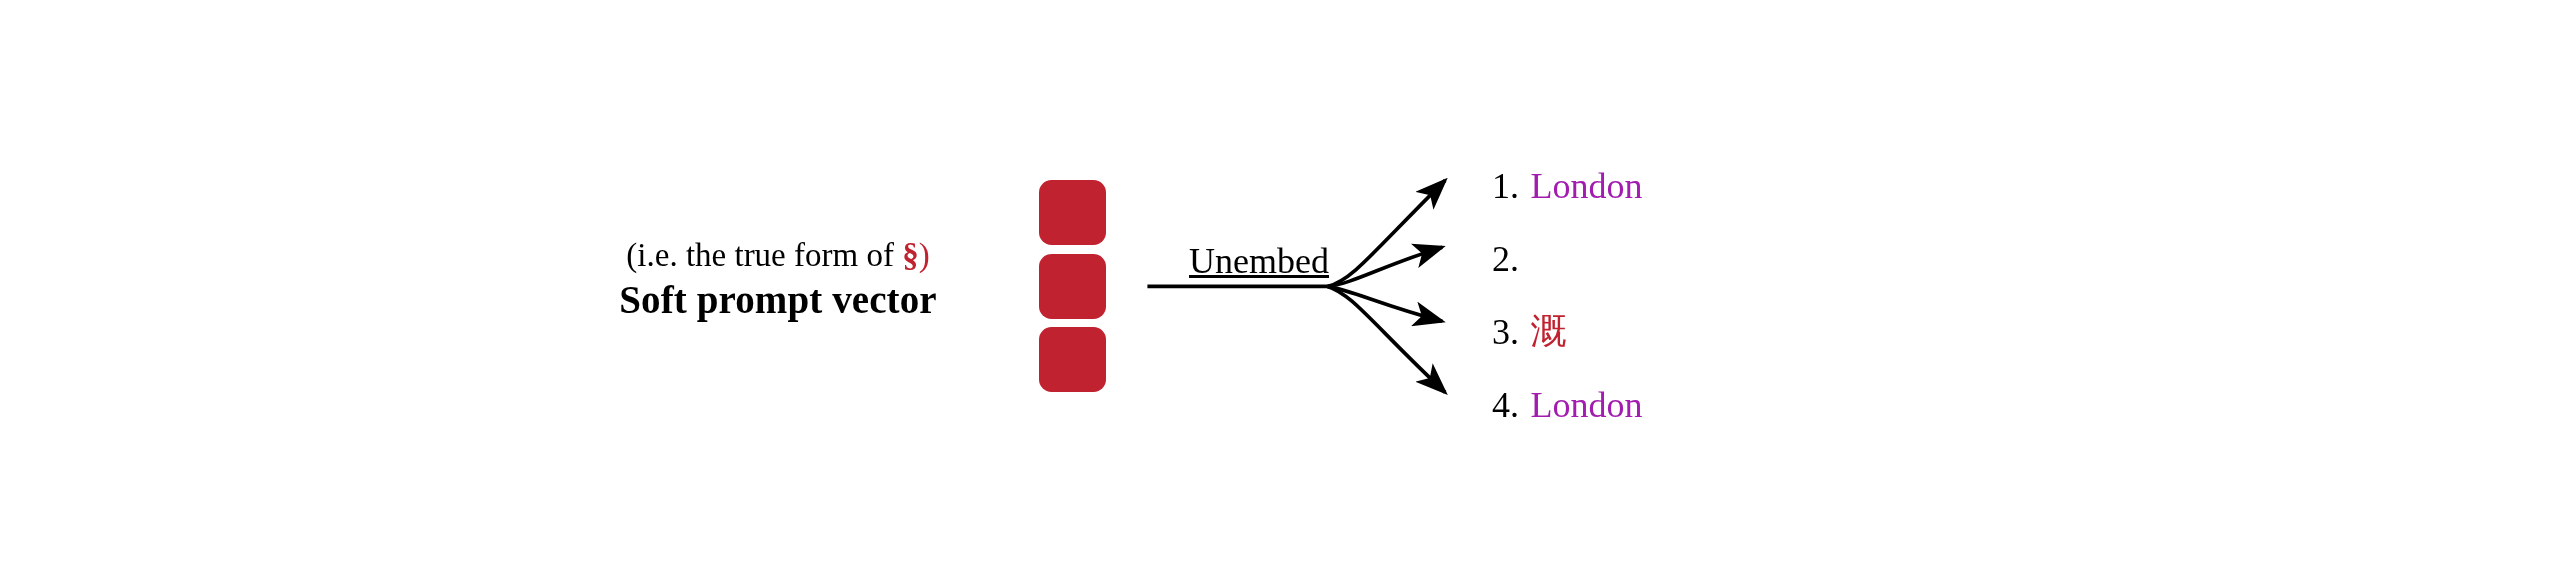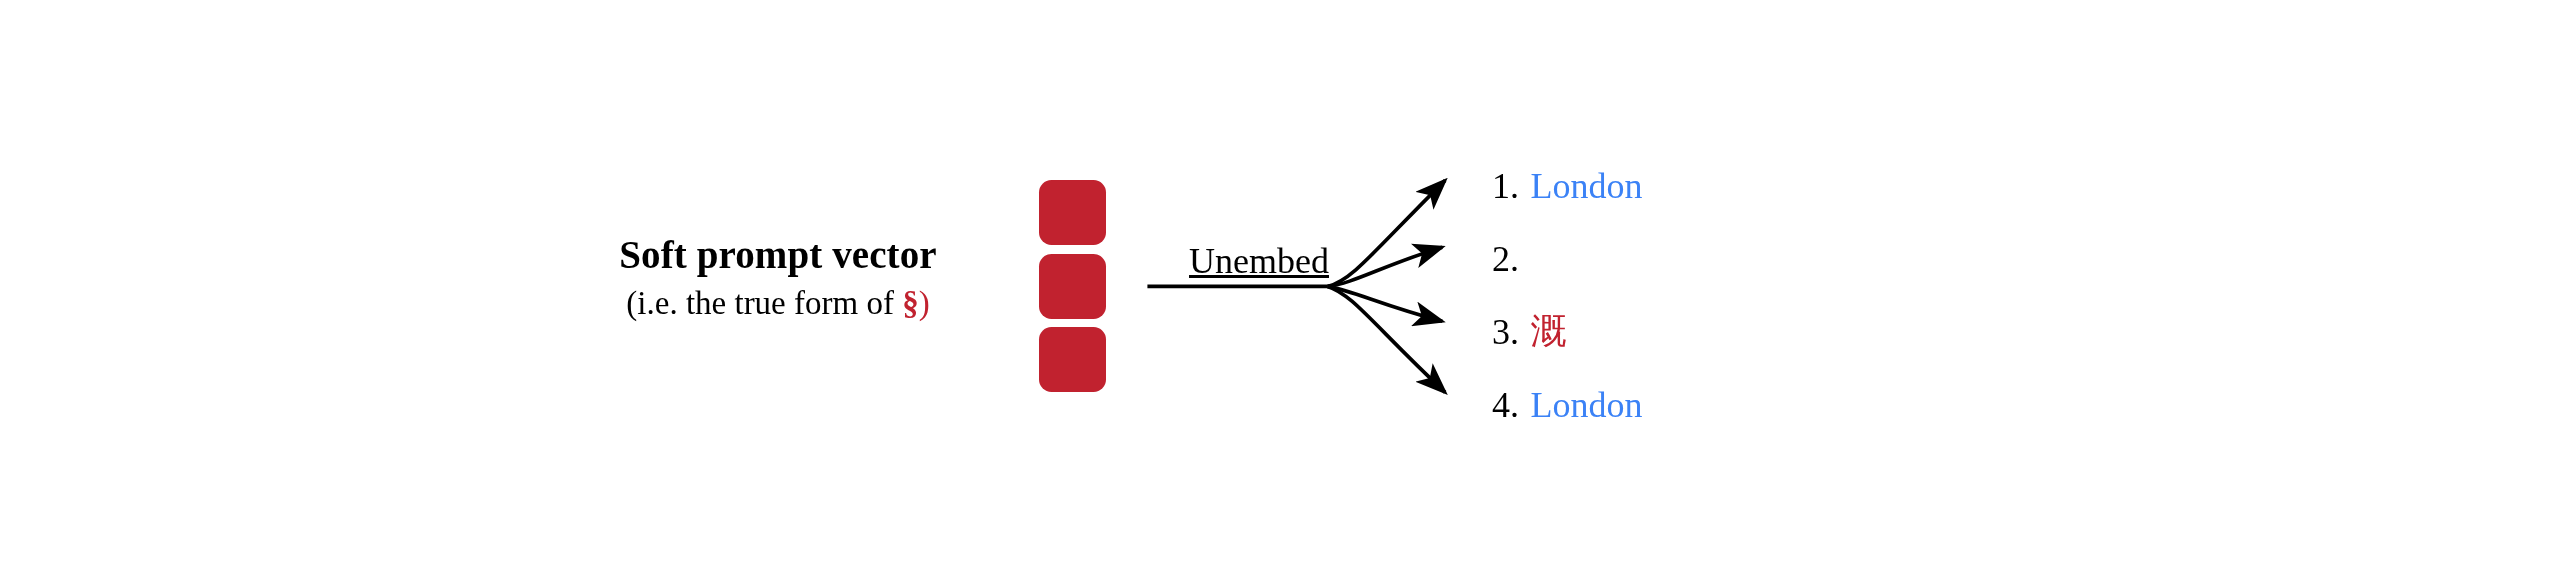--- a/index.html
+++ b/index.html
@@ -96,37 +96,37 @@
     display: flex;
     align-items: center;
     font-size: 36px;
     white-space: nowrap;
   }
   .token-index {
     color: #000000;
     margin-right: 11.6px;
   }
   .token-text {
-    color: #3b82f6;
+    color: #a21caf;
   }
   .token-cjk {
     color: #C1222F;
     font-size: 36px;
   }
 </style>
 </head>
 <body>
 
 <div id="figure">
 
   <div id="caption-block">
-    <div id="caption-title">Soft prompt vector</div>
     <div id="caption-sub">
       <span>(i.e. the true form of </span><span class="accent">§</span><span class="paren-accent">)</span>
     </div>
+    <div id="caption-title">Soft prompt vector</div>
   </div>
 
   <div id="vector-stack">
     <div class="vector-cell"></div>
     <div class="vector-cell"></div>
     <div class="vector-cell"></div>
   </div>
 
   <div id="unembed-label">Unembed</div>
 

